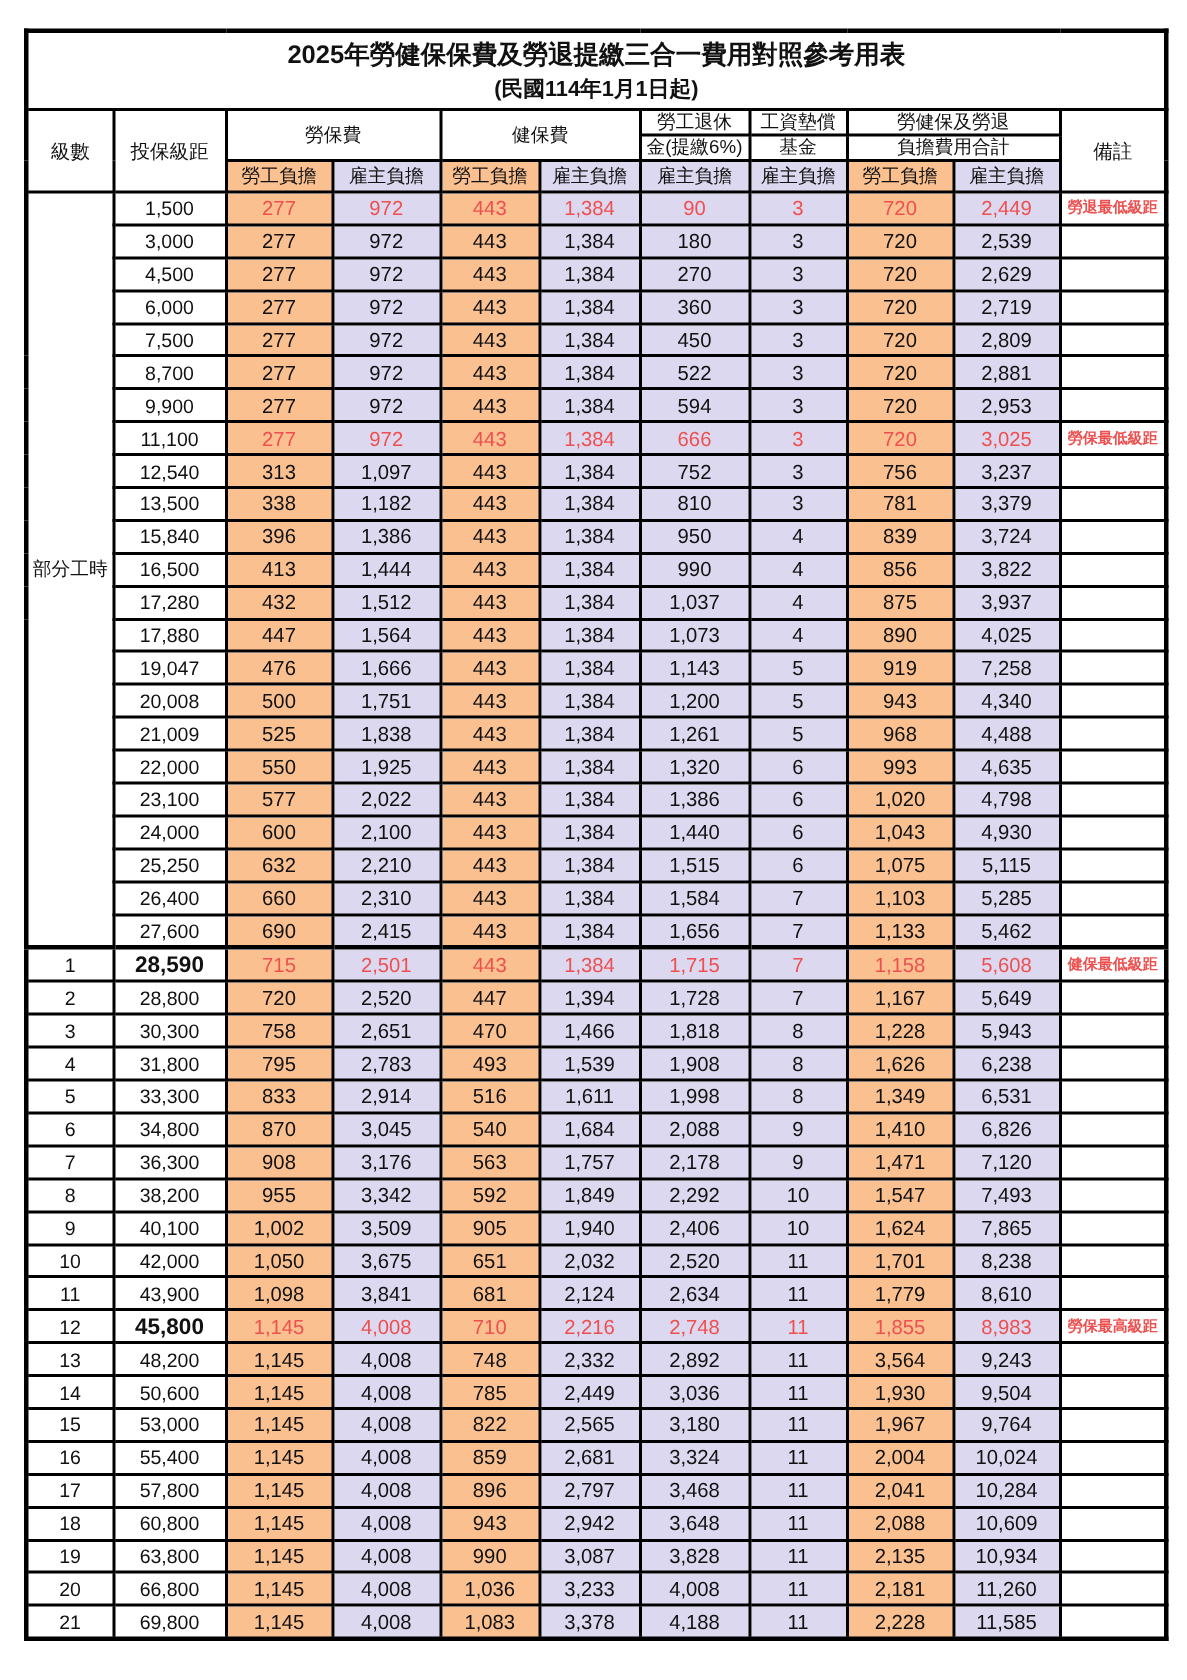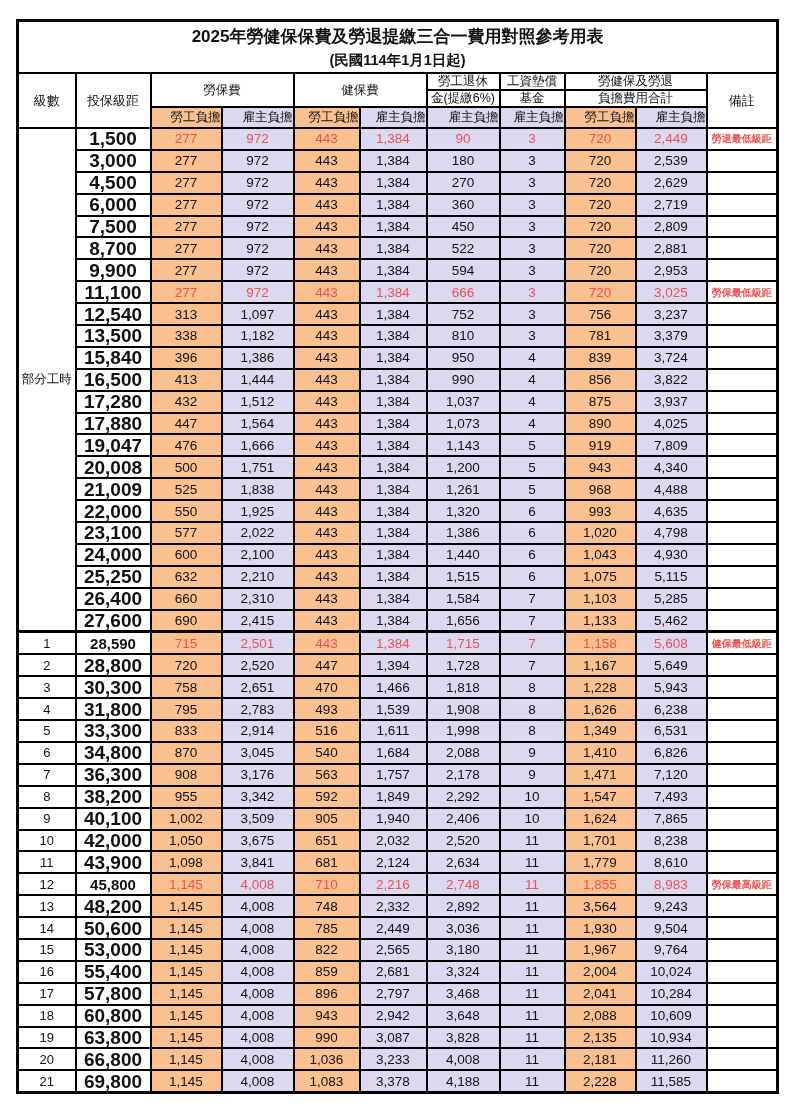--- a/index.html
+++ b/index.html
@@ -23,28 +23,28 @@
     border:2px solid var(--border);
     padding:0;text-align:center;vertical-align:middle;
     white-space:nowrap;overflow:hidden;
     font-weight:normal;
   }
   .title-cell{height:50px;border-bottom:2px solid var(--border);}
   .t1{font-size:17px;font-weight:bold;line-height:27px;}
   .t2{font-size:14.5px;font-weight:bold;line-height:21px;}
   tr.h1 th{height:15px;font-size:12.5px;line-height:15px;}
   tr.h2 th{height:15px;font-size:12.5px;line-height:15px;margin-left:17px;}
-  tr.h3 th{height:19px;font-size:12.5px;line-height:19px;text-align:right;}
+  tr.h3 th{height:19px;font-size:12.5px;line-height:19px;}
   tr.h1 th[rowspan="3"]{font-size:13px;}
   .wbg{background:var(--worker-bg);}
   .ebg{background:var(--employer-bg);}
   tbody td{height:19.9px;font-size:13.5px;line-height:19px;}
   td.level{font-size:13px;}
   td.level.part{font-size:12.5px;letter-spacing:0;}
-  td.bracket{font-size:19px;font-weight:bold;}
+  td.bracket{font-size:13px;}
   td.bracket.bb{font-weight:bold;font-size:15px;}
   td.remark{font-size:10px;font-weight:bold;color:var(--hl);padding:0 1px;margin-top:48px;}
   tr.hl td.val{color:var(--hl);}
   tr.sec td{border-top:3px solid var(--border);}
 </style>
 </head>
 <body>
 
 <div class="sheet">
   <table>
@@ -266,21 +266,21 @@
         </tr>
         <tr>
           <td class="bracket">19,047</td>
           <td class="val wbg">476</td>
           <td class="val ebg">1,666</td>
           <td class="val wbg">443</td>
           <td class="val ebg">1,384</td>
           <td class="val ebg">1,143</td>
           <td class="val ebg">5</td>
           <td class="val wbg">919</td>
-          <td class="val ebg">7,809</td>
+          <td class="val ebg">7,258</td>
           <td class="remark"></td>
         </tr>
         <tr>
           <td class="bracket">20,008</td>
           <td class="val wbg">500</td>
           <td class="val ebg">1,751</td>
           <td class="val wbg">443</td>
           <td class="val ebg">1,384</td>
           <td class="val ebg">1,200</td>
           <td class="val ebg">5</td>

